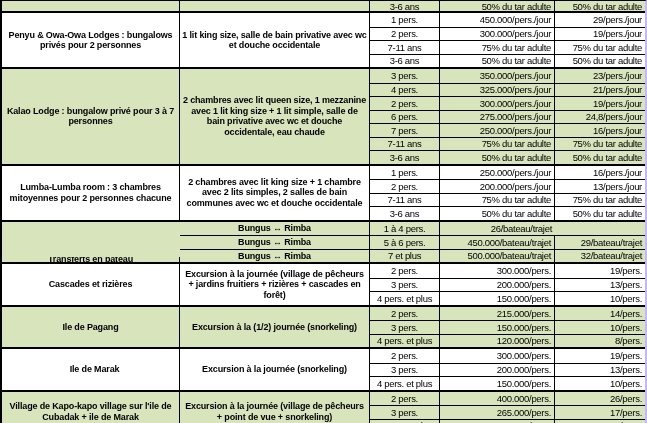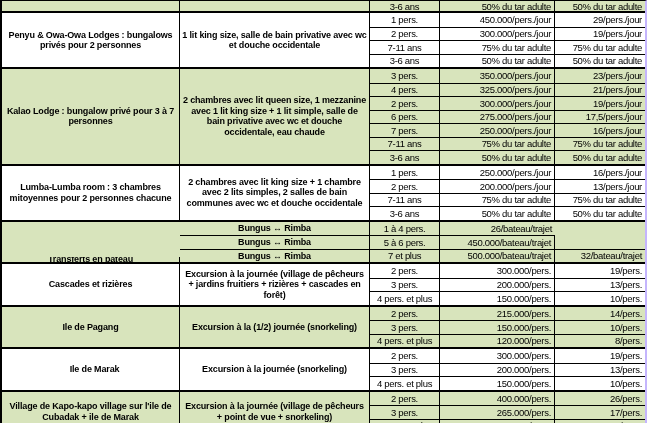--- a/index.html
+++ b/index.html
@@ -66,21 +66,21 @@
       <div class="cell c4">350.000/pers./jour</div>
       <div class="cell c5">23/pers./jour</div>
       <div class="cell c3 tb">4 pers.</div>
       <div class="cell c4 tb">325.000/pers./jour</div>
       <div class="cell c5 tb">21/pers./jour</div>
       <div class="cell c3 tb">2 pers.</div>
       <div class="cell c4 tb">300.000/pers./jour</div>
       <div class="cell c5 tb">19/pers./jour</div>
       <div class="cell c3 tb">6 pers.</div>
       <div class="cell c4 tb">275.000/pers./jour</div>
-      <div class="cell c5 tb">17,5/pers./jour</div>
+      <div class="cell c5 tb">24,8/pers./jour</div>
       <div class="cell c3 tb">7 pers.</div>
       <div class="cell c4 tb">250.000/pers./jour</div>
       <div class="cell c5 tb">16/pers./jour</div>
       <div class="cell c3 tb">7-11 ans</div>
       <div class="cell c4 tb">75% du tar adulte</div>
       <div class="cell c5 tb">75% du tar adulte</div>
       <div class="cell c3 tb">3-6 ans</div>
       <div class="cell c4 tb">50% du tar adulte</div>
       <div class="cell c5 tb">50% du tar adulte</div>
     </div>
@@ -101,20 +101,21 @@
       <div class="cell c5 tb">50% du tar adulte</div>
     </div>
     <div class="section green">
       <div class="cell c1" style="grid-area: 1 / 1 / span 3; margin-top: 35px;">Transferts en bateau</div>
       <div class="cell c2" style="grid-column: 2;">Bungus ↔ Rimba</div>
       <div class="cell c3">1 à 4 pers.</div>
       <div class="cell c5">26/bateau/trajet</div>
       <div class="cell c2 tb" style="grid-column: 2;">Bungus ↔ Rimba</div>
       <div class="cell c3 tb">5 à 6 pers.</div>
       <div class="cell c4 tb">450.000/bateau/trajet</div>
+      <div class="cell c5 tb">29/bateau/trajet</div>
       <div class="cell c2 tb" style="grid-column: 2;">Bungus ↔ Rimba</div>
       <div class="cell c3 tb">7 et plus</div>
       <div class="cell c4 tb">500.000/bateau/trajet</div>
       <div class="cell c5 tb">32/bateau/trajet</div>
     </div>
     <div class="section">
       <div class="cell c1" style="grid-area: 1 / 1 / span 3;">Cascades et rizières</div>
       <div class="cell c2" style="grid-area: 1 / 2 / span 3;">Excursion à la journée (village de pêcheurs + jardins fruitiers + rizières + cascades en forêt)</div>
       <div class="cell c3">2 pers.</div>
       <div class="cell c4">300.000/pers.</div>

